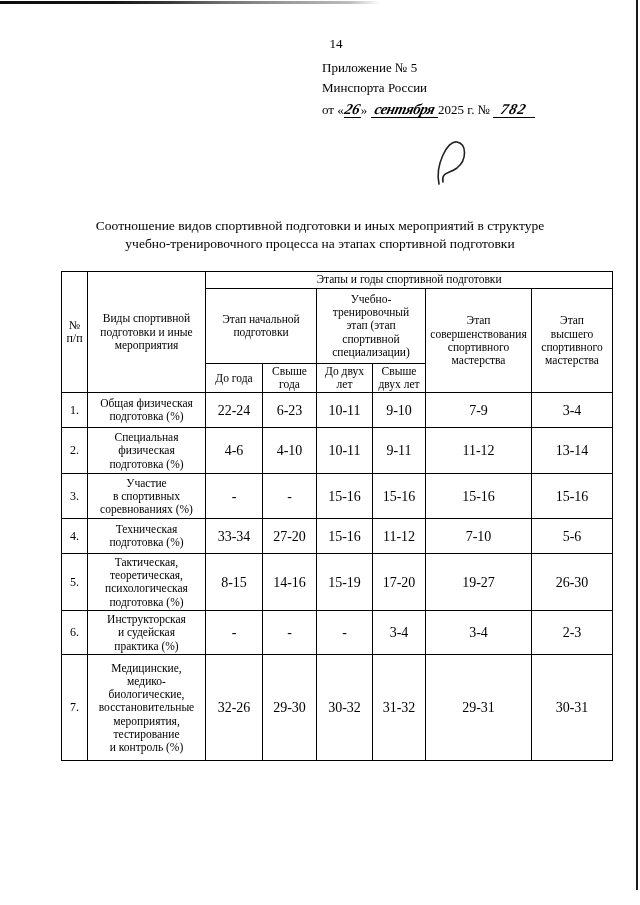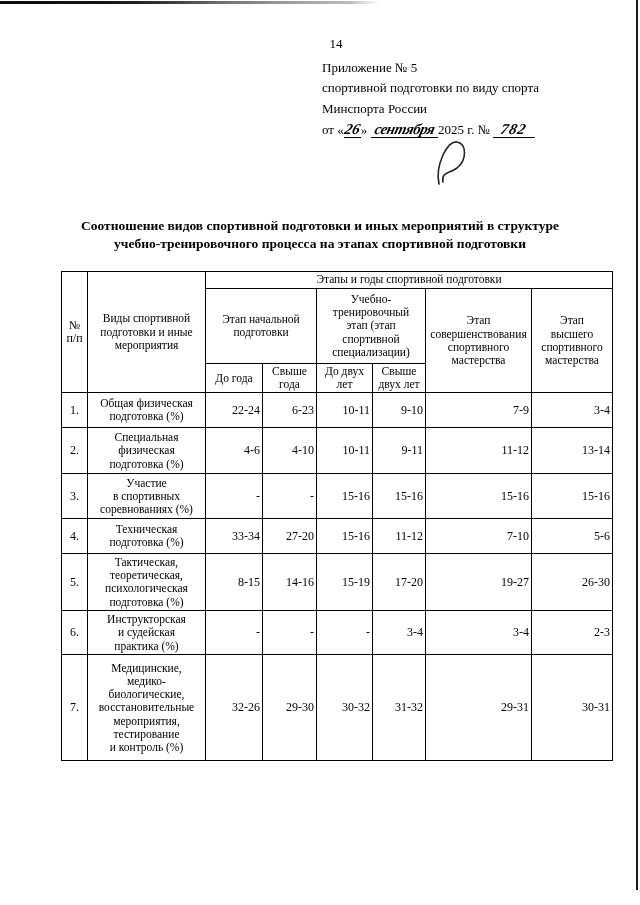--- a/index.html
+++ b/index.html
@@ -38,50 +38,49 @@
   .u { border-bottom: 1px solid #000; }
   .hw-day { padding: 0 1px; }
   .hw-month { padding: 0 4px; letter-spacing: -0.5px; }
   .hw-num { padding: 0 8px; letter-spacing: 1px; }
   .flourish {
     position: absolute; top: 138px; left: 433px; width: 42px; height: 52px;
     pointer-events: none;
   }
   .doc-title {
     position: absolute; top: 217px; left: 40px; width: 560px;
-    text-align: center; font-weight: bold; font-size: 13.5px; line-height: 17.5px;
+    text-align: center; font-weight: normal; font-size: 13.5px; line-height: 17.5px;
     white-space: pre-line;
   }
   table.tbl {
     position: absolute; top: 271px; left: 61px;
     border-collapse: collapse; table-layout: fixed;
   }
   .tbl td, .tbl th {
     border: 1px solid #000;
     font-weight: normal;
     text-align: center; vertical-align: middle;
     font-size: 11.5px; line-height: 13.2px;
     padding: 1px 2px;
     white-space: pre-line;
     overflow: hidden;
   }
-  .tbl .val { font-size: 12px; white-space: nowrap; text-align: right; }
+  .tbl .val { font-size: 14px; white-space: nowrap; }
   .tbl .num-cell { font-size: 12px; }
 </style>
 </head>
 <body>
 
 <div class="scan-top"></div>
 <div class="scan-right"></div>
 
 <div class="page-number">14</div>
 
 <div class="appendix">
   <div>Приложение № 5</div>
-  <div>спортивной подготовки по виду спорта</div>
   <div>Минспорта России</div>
   <div class="date-line"><span>от «</span><span class="u"><span class="hw hw-day">26</span></span><span>»</span> <span class="u"><span class="hw hw-month">сентября</span></span><span>2025 г. №</span> <span class="u"><span class="hw hw-num">782</span></span></div>
 </div>
 
 <svg class="flourish" viewBox="0 0 42 52">
   <path d="M6,46 C 2,28 14,2 24,4 C 34,6 34,22 24,30 C 16,36 8,34 10,44" stroke="#222" stroke-width="1.6" fill="none" stroke-linecap="round"></path>
 </svg>
 
 <div class="doc-title">Соотношение видов спортивной подготовки и иных мероприятий в структуре
 учебно-тренировочного процесса на этапах спортивной подготовки</div>

